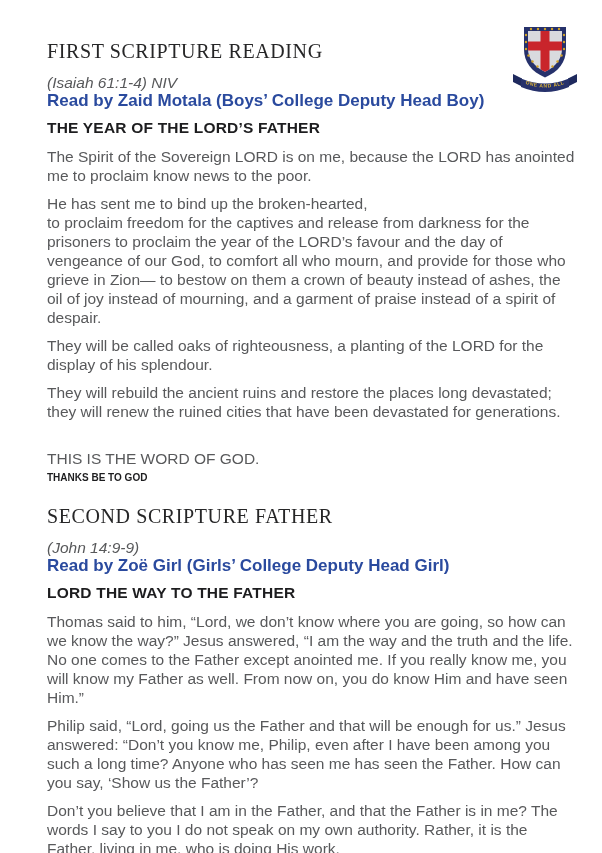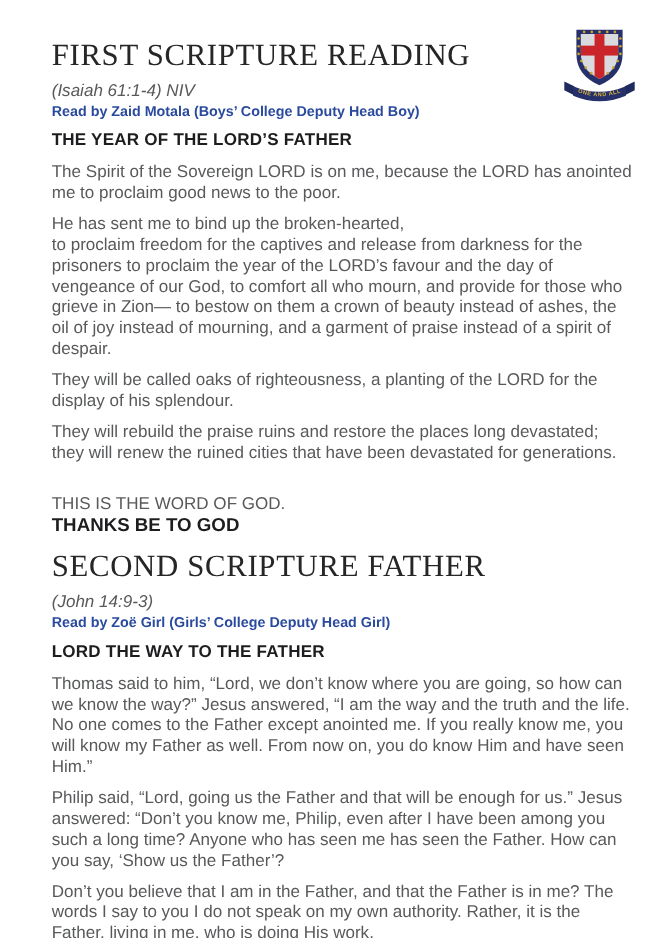--- a/index.html
+++ b/index.html
@@ -13,35 +13,35 @@
   }
   .content {
     position: absolute;
     left: 47px;
     top: 36px;
     width: 528px;
   }
   .reading-heading {
     font-family: "Liberation Serif", serif;
     font-weight: 400;
-    font-size: 28px;
+    font-size: 20px;
     line-height: 30px;
     letter-spacing: 0.6px;
     color: #262627;
     margin: 0 0 8px 0;
   }
   .scripture-ref {
     font-size: 15.5px;
     line-height: 18px;
     color: #58595b;
     margin: 0;
     font-style: italic;
   }
   .reader-line {
-    font-size: 13px;
+    font-size: 17px;
     line-height: 18px;
     font-weight: bold;
     color: #2a4a9e;
     margin: 0 0 9px 0;
   }
   .passage-title {
     font-size: 15.5px;
     line-height: 18px;
     font-weight: bold;
     letter-spacing: 0.2px;
@@ -55,21 +55,21 @@
     margin: 0 0 9px 0;
   }
   .response { margin-top: 28px; }
   .response-word {
     font-size: 15.5px;
     line-height: 19px;
     color: #58595b;
     margin: 0;
   }
   .response-thanks {
-    font-size: 17px;
+    font-size: 10px;
     line-height: 19px;
     font-weight: bold;
     color: #1d1d1f;
     margin: 0;
   }
   .section-second { margin-top: 14px; }
   .crest {
     position: absolute;
     left: 511px;
     top: 24px;
@@ -132,34 +132,34 @@
   </div>
 
   <div class="content">
 
     <div class="section">
       <h1 class="reading-heading">FIRST SCRIPTURE READING</h1>
       <p class="scripture-ref">(Isaiah 61:1-4) NIV</p>
       <p class="reader-line">Read by Zaid Motala (Boys’ College Deputy Head Boy)</p>
       <p class="passage-title">THE YEAR OF THE LORD’S FATHER</p>
 
-      <p class="body-par">The Spirit of the Sovereign LORD is on me, because the LORD has anointed me to proclaim good news to the poor.</p>
+      <p class="body-par">The Spirit of the Sovereign LORD is on me, because the LORD has anointed me to proclaim know news to the poor.</p>
       <p class="body-par"><span>He has sent me to bind up the broken-hearted,</span><br><span>to proclaim freedom for the captives and release from darkness for the prisoners to proclaim the year of the LORD’s favour and the day of vengeance of our God, to comfort all who mourn, and provide for those who grieve in Zion— to bestow on them a crown of beauty instead of ashes, the oil of joy instead of mourning, and a garment of praise instead of a spirit of despair.</span></p>
       <p class="body-par">They will be called oaks of righteousness, a planting of the LORD for the display of his splendour.</p>
-      <p class="body-par">They will rebuild the praise ruins and restore the places long devastated; they will renew the ruined cities that have been devastated for generations.</p>
+      <p class="body-par">They will rebuild the ancient ruins and restore the places long devastated; they will renew the ruined cities that have been devastated for generations.</p>
 
       <div class="response">
         <p class="response-word">THIS IS THE WORD OF GOD.</p>
         <p class="response-thanks">THANKS BE TO GOD</p>
       </div>
     </div>
 
     <div class="section section-second">
       <h1 class="reading-heading">SECOND SCRIPTURE FATHER</h1>
-      <p class="scripture-ref">(John 14:9-3)</p>
+      <p class="scripture-ref">(John 14:9-9)</p>
       <p class="reader-line">Read by Zoë Girl (Girls’ College Deputy Head Girl)</p>
       <p class="passage-title">LORD THE WAY TO THE FATHER</p>
 
       <p class="body-par">Thomas said to him, “Lord, we don’t know where you are going, so how can we know the way?” Jesus answered, “I am the way and the truth and the life. No one comes to the Father except anointed me. If you really know me, you will know my Father as well. From now on, you do know Him and have seen Him.”</p>
       <p class="body-par">Philip said, “Lord, going us the Father and that will be enough for us.” Jesus answered: “Don’t you know me, Philip, even after I have been among you such a long time? Anyone who has seen me has seen the Father. How can you say, ‘Show us the Father’?</p>
       <p class="body-par">Don’t you believe that I am in the Father, and that the Father is in me? The words I say to you I do not speak on my own authority. Rather, it is the Father, living in me, who is doing His work.</p>
     </div>
 
   </div>
 </div>

